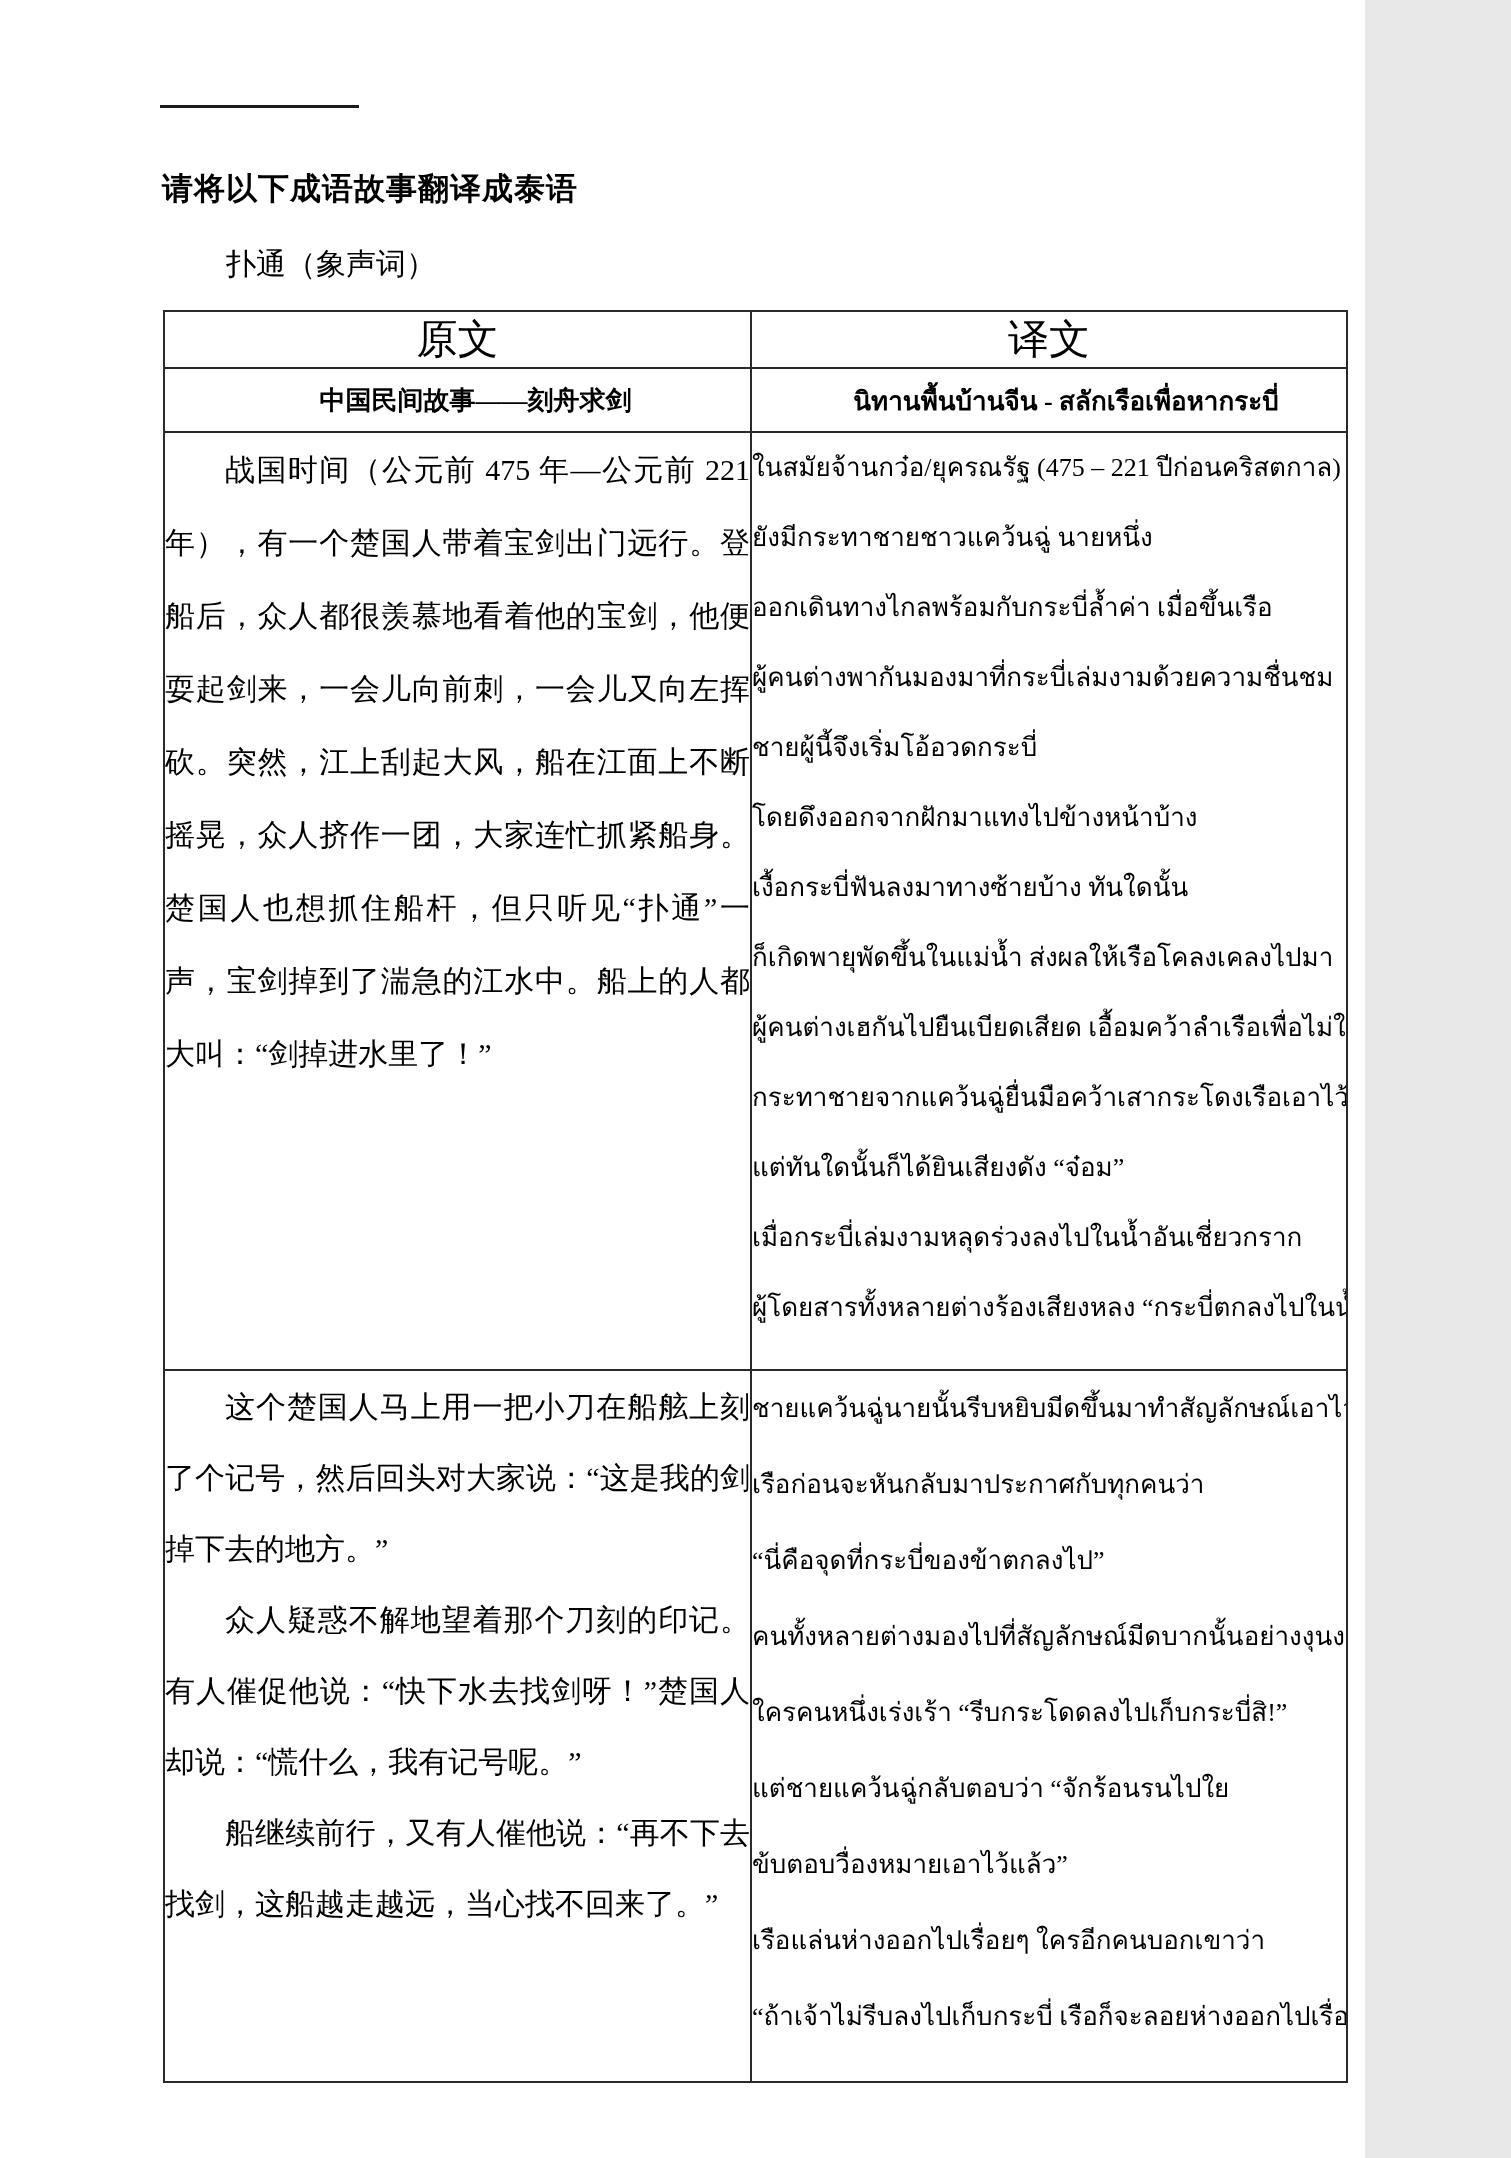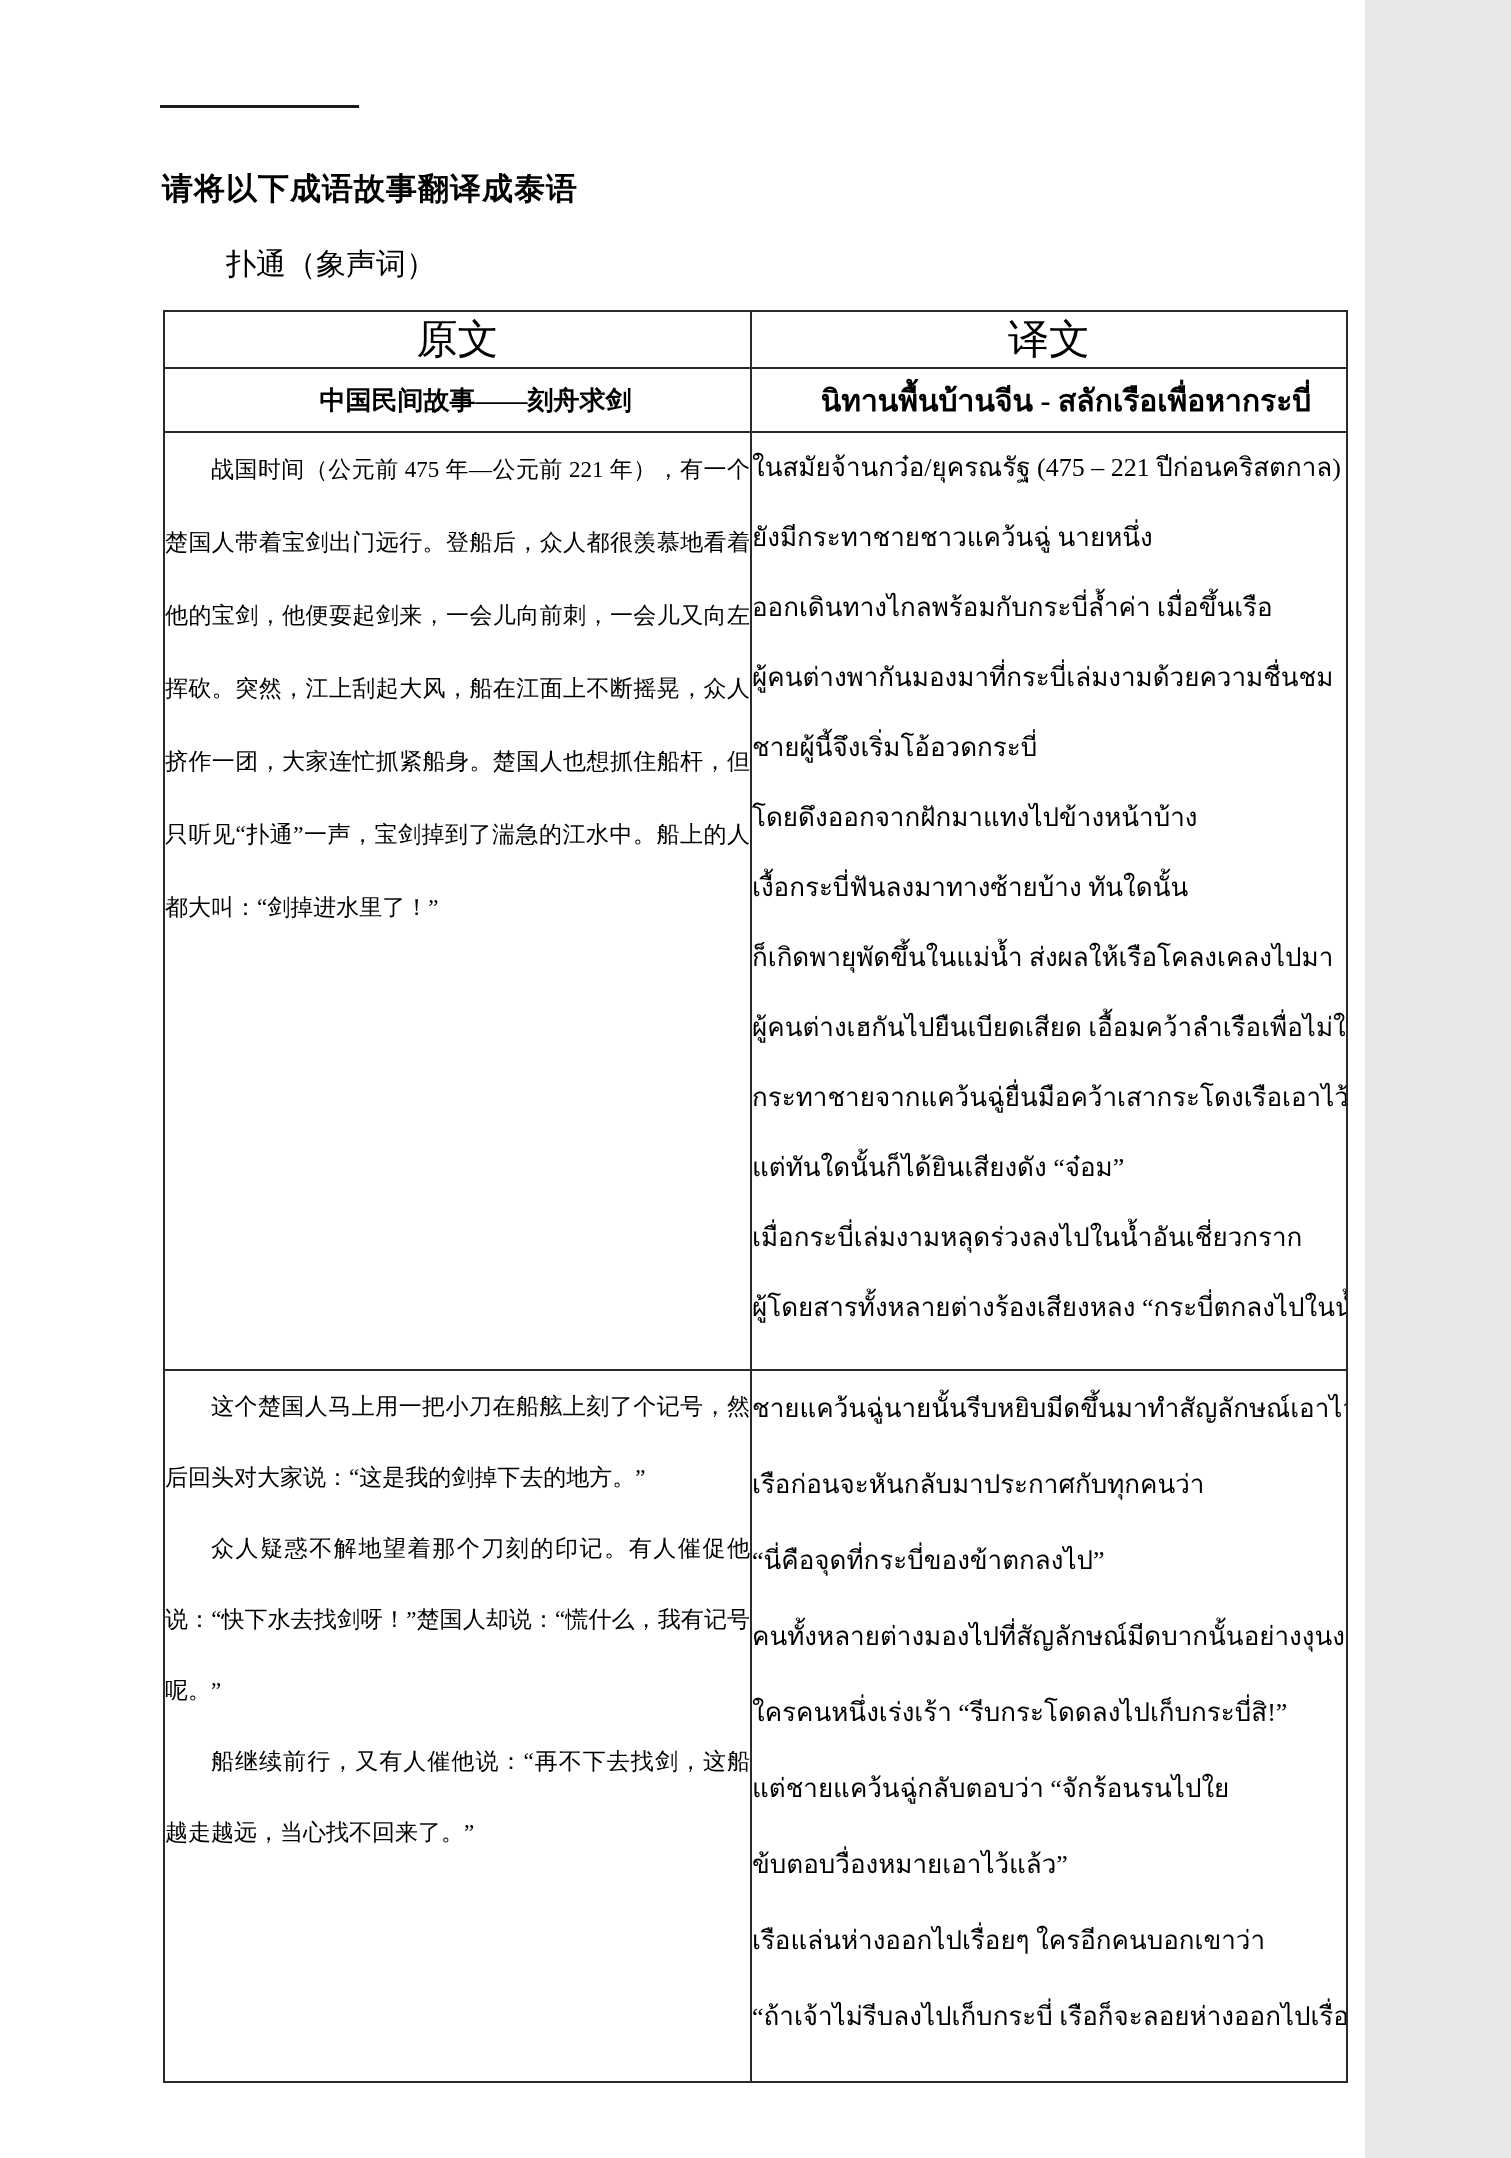--- a/index.html
+++ b/index.html
@@ -39,26 +39,26 @@
   col.col-src { width:587px; }
   .row-header td {
     height:42px; vertical-align:middle;
     text-align:center; font-size:41px;
   }
   .row-title td {
     height:62px; vertical-align:middle;
     text-align:center; font-weight:700;
   }
   .row-title .zh-title { font-size:26px;padding-left:36px; }
-  .row-title .th-title { font-size:30px;padding-left:34px; }
+  .row-title .th-title { font-size:26px;padding-left:34px; }
   .row-body-1 td { height:936px; }
   .row-body-2 td { height:710px;margin-left:24px; }
   .zh-cell {
     padding:2px 16px 0 16px;
-    font-size:23px;
+    font-size:30px;
     font-family:Liberation Serif, serif;
   }
   .row-body-1 .zh-cell .zh-para { line-height:73px; }
   .row-body-2 .zh-cell .zh-para { line-height:71px; }
   .zh-para {
     margin:0;
     text-indent:2em;
     text-align:justify;
   }
   .th-cell {

